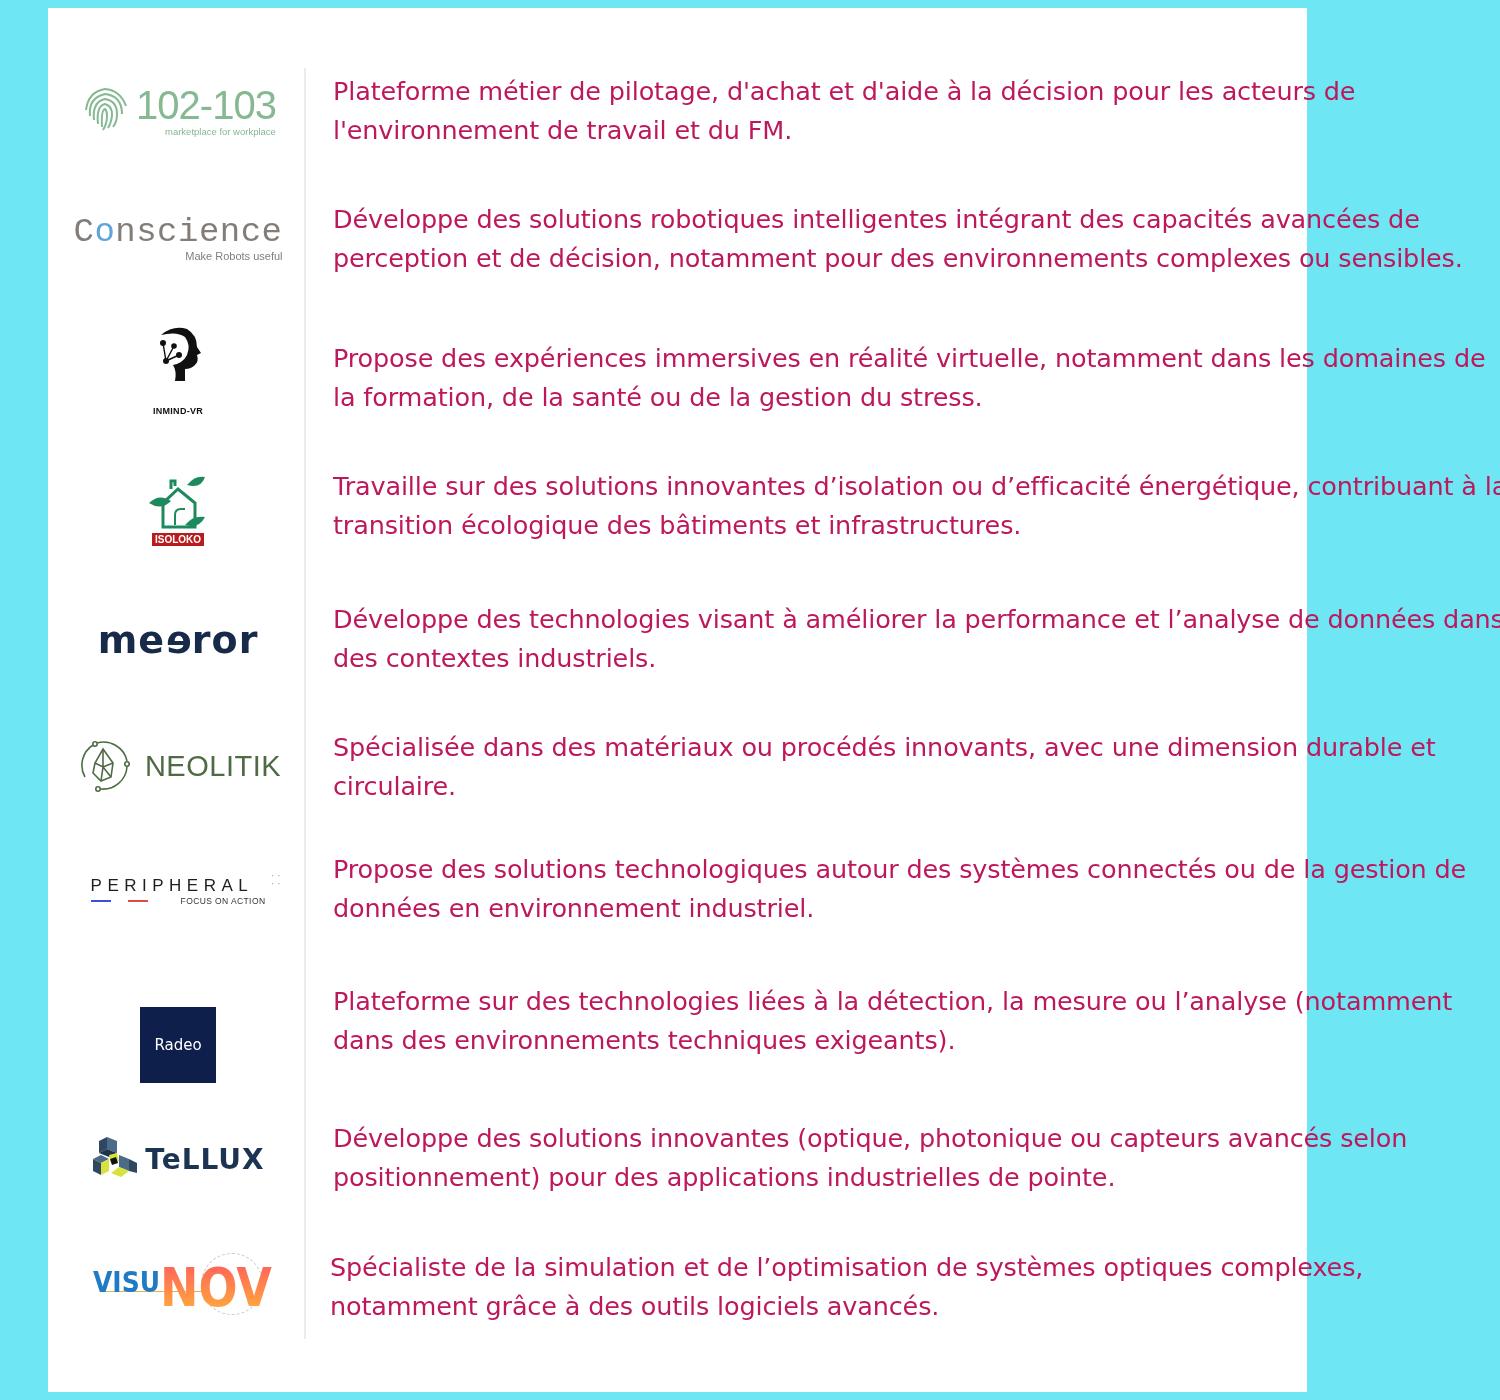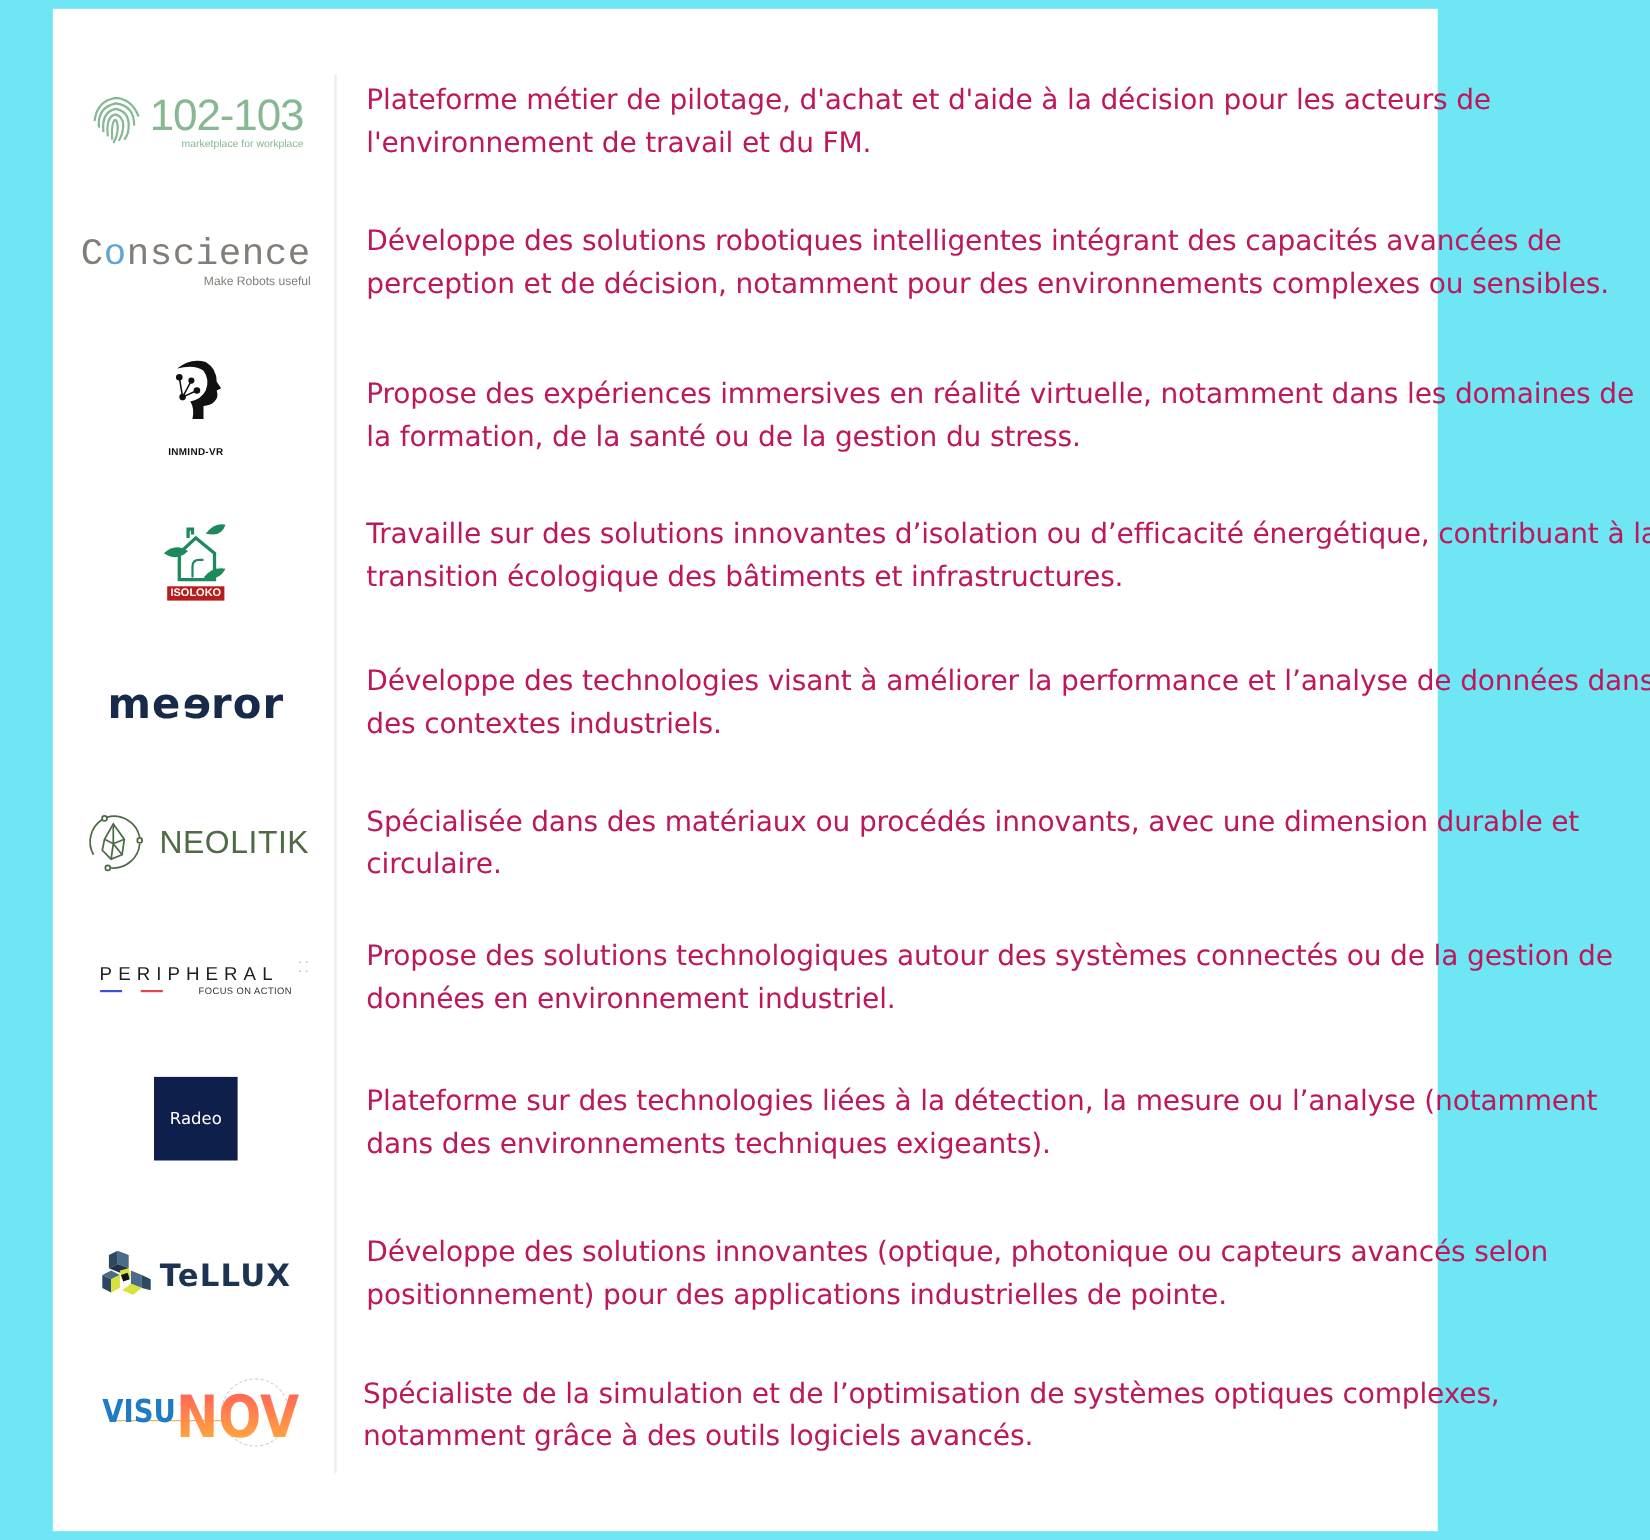--- a/index.html
+++ b/index.html
@@ -197,21 +197,21 @@
           <span class="bar" style="background:#e04848;"></span>
           <span class="small">FOCUS ON ACTION</span>
         </div>
         <span class="dots">··<br>··</span>
       </div>
     </div>
     <div class="desc" style="top:842px;">Propose des solutions technologiques autour des systèmes connectés ou de la gestion de données en environnement industriel.</div>
   </div>
 
   <div class="row">
-    <div class="logo-cell" style="top:970px;height:78px;">
+    <div class="logo-cell" style="top:998px;height:78px;">
       <div class="lradeo">
           <span>Radeo</span>
         </div>
     </div>
     <div class="desc" style="top:974px;">Plateforme sur des technologies liées à la détection, la mesure ou l’analyse (notamment dans des environnements techniques exigeants).</div>
   </div>
 
   <div class="row">
     <div class="logo-cell" style="top:1124px;height:54px;">
       <div class="ltellux">

